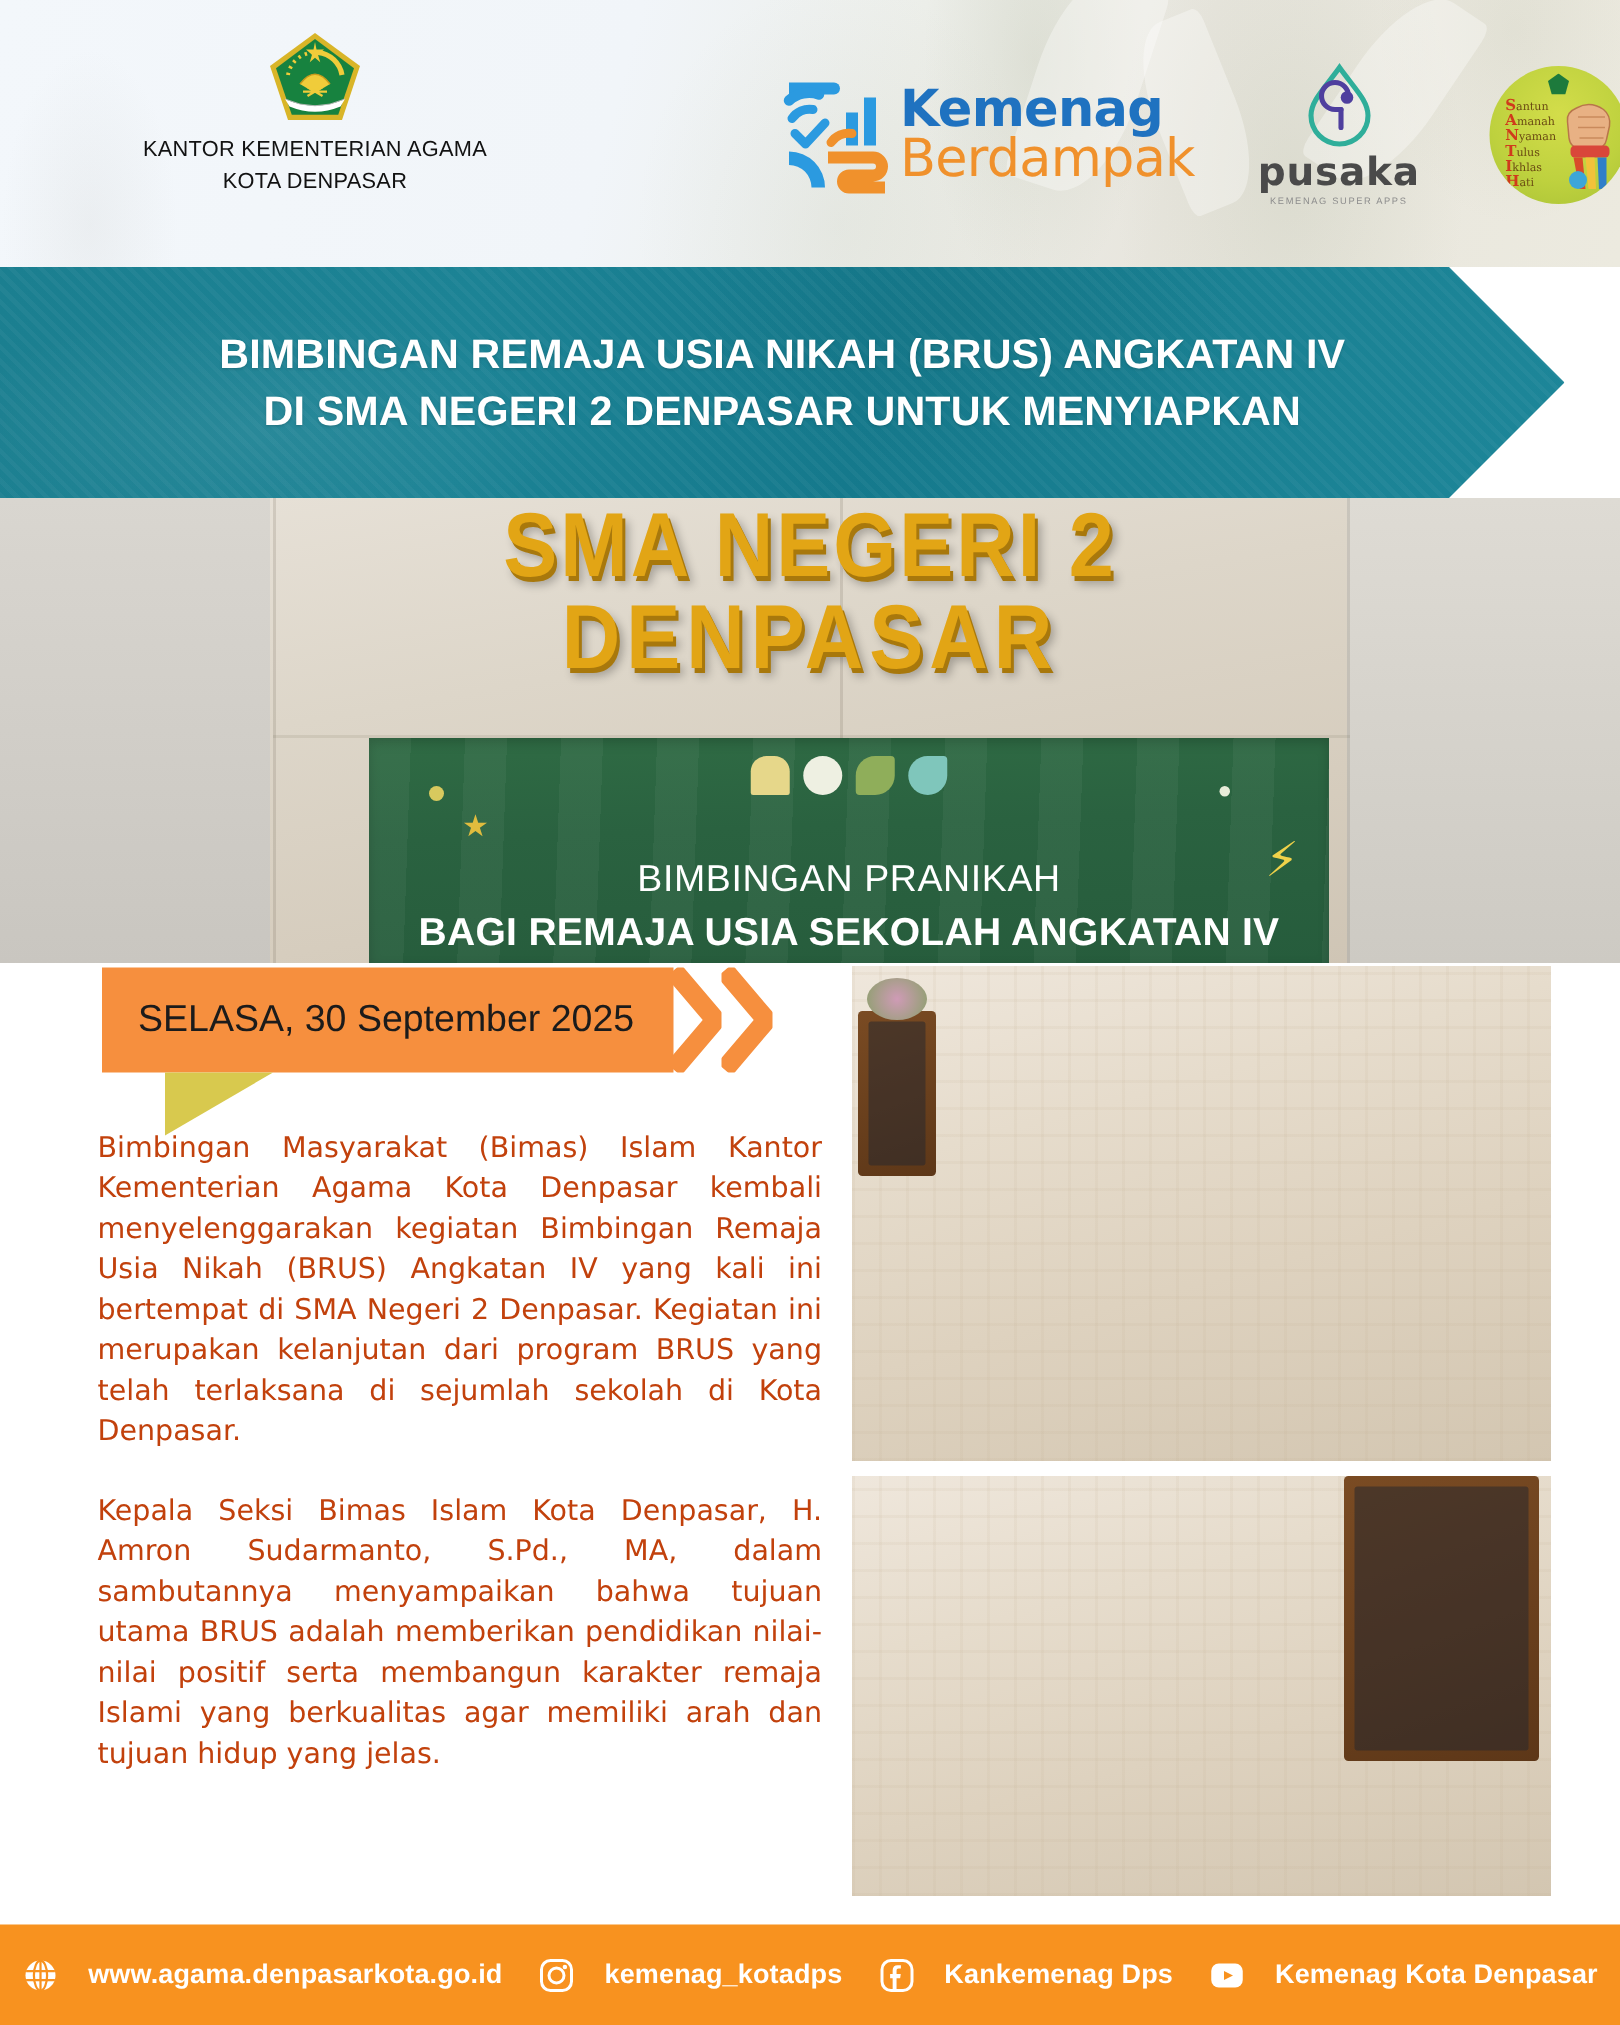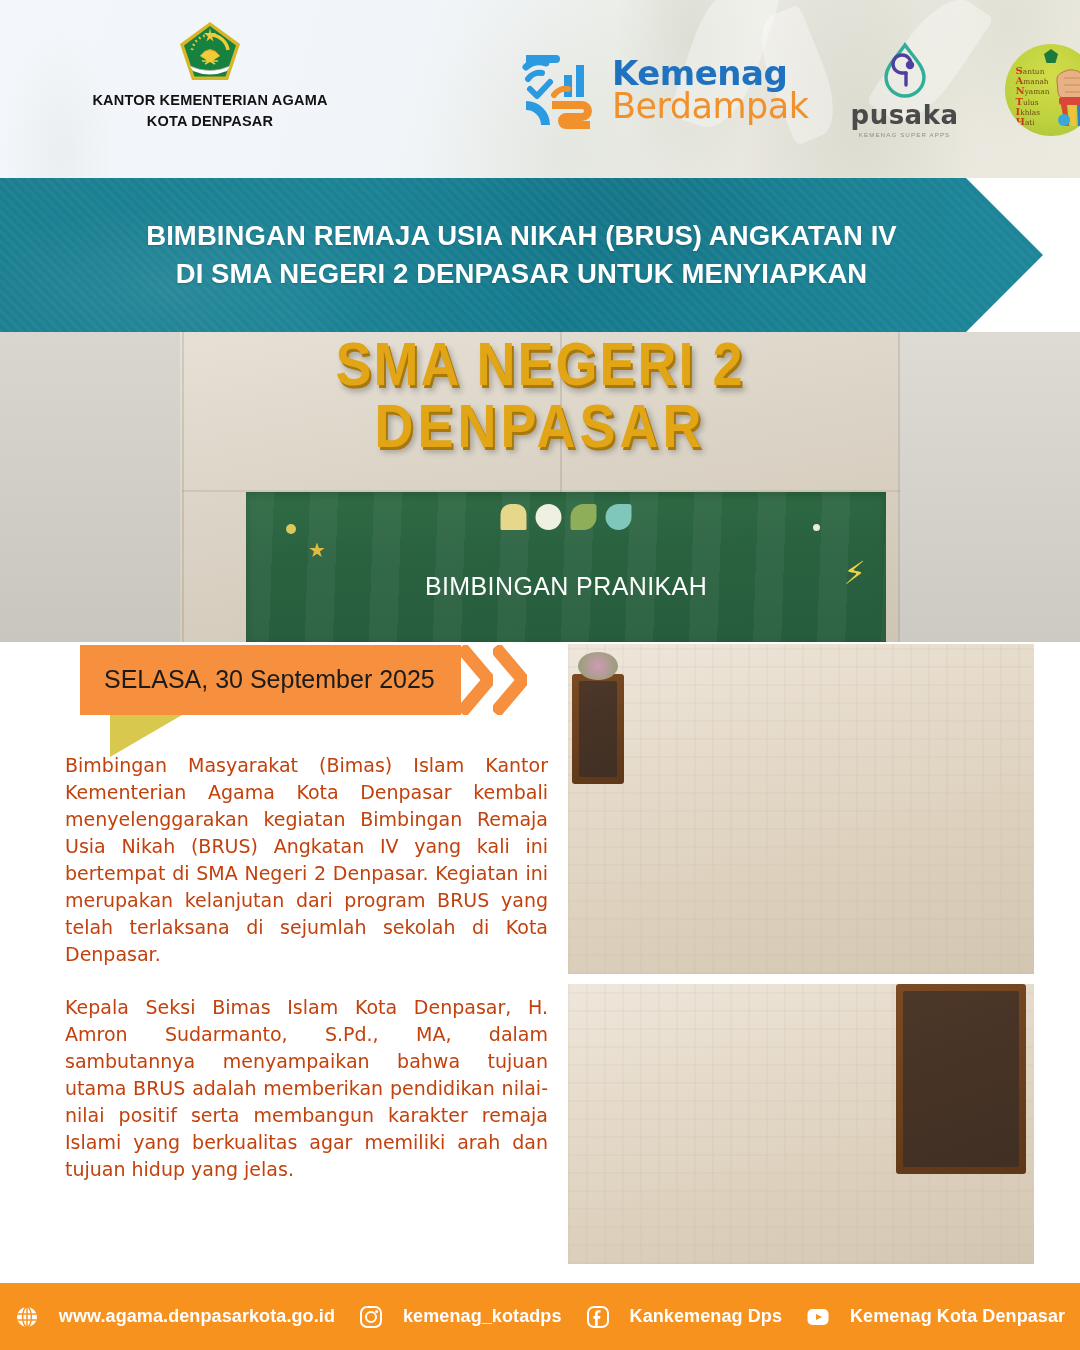--- a/index.html
+++ b/index.html
@@ -32,29 +32,29 @@
   }
 
   .kemenag-left {
     position:absolute; left:0; top:20px; width:420px;
     display:flex; flex-direction:column; align-items:center; gap:7px;
     z-index:5;
   }
   .kemenag-crest { width:64px; height:64px; }
   .kemenag-left .lbl {
     font-family:"Liberation Sans", sans-serif;
-    font-weight:bold; font-size:14.5px; letter-spacing:.2px;
+    font-weight:normal; font-size:14.5px; letter-spacing:.2px;
     color:#121212; text-align:center; line-height:1.32;
   }
 
   .hdr-logos {
     position:absolute; left:520px; top:34px; width:560px; height:112px;
     display:flex; align-items:center; z-index:5;
   }
-  .berdampak { display:flex; align-items:center; gap:12px; }
+  .berdampak { display:flex; align-items:center; gap:0; }
   .berdampak .mark { width:80px; height:82px; }
   .berdampak .words { line-height:.92; }
   .berdampak .w1 {
     font-family:"DejaVu Sans", sans-serif; font-weight:bold;
     font-size:34px; color:#1f72c0; letter-spacing:-.5px;
   }
   .berdampak .w2 {
     font-family:"DejaVu Sans", sans-serif; font-weight:normal;
     font-size:35px; color:#f0912c; letter-spacing:-.5px;
   }
@@ -165,21 +165,21 @@
     font-family:"Liberation Sans", sans-serif; font-weight:bold;
     font-size:26px; color:#ffffff; letter-spacing:.2px;
   }
 
   
   .date-wrap { position:absolute; left:68px; top:645px; z-index:6; display:flex; align-items:stretch; }
   .date-badge {
     background:#f68f3e; color:#1b1b1b;
     font-family:"Liberation Sans", sans-serif; font-size:25px;
     padding:15px 26px 15px 24px; line-height:1.1;
-    display:flex; align-items:center;margin-left:12px;
+    display:flex; align-items:center;
   }
   .date-chevs { display:flex; align-items:center; margin-left:-2px; }
   .chev { width:34px; height:70px; }
   .date-tail {
     position:absolute; left:42px; top:70px;
     width:0; height:0;
     border-left:72px solid #d8c94e;
     border-bottom:42px solid transparent;
   }
 
@@ -332,20 +332,21 @@
       <span style="background:#e6d78a;border-radius:40% 40% 6% 6%;"></span>
       <span style="background:#eef0e2;border-radius:50%;"></span>
       <span style="background:#8fae5a;border-radius:50% 10% 50% 10%;"></span>
       <span style="background:#7fc6bb;border-radius:50% 10% 50% 50%;"></span>
     </div>
     <div class="hb-dot1"></div>
     <div class="hb-dot2"></div>
     <div class="hb-star">★</div>
     <div class="hb-bolt">⚡</div>
     <div class="hb-t1">BIMBINGAN PRANIKAH</div>
+    <div class="hb-t2">BAGI REMAJA USIA SEKOLAH ANGKATAN IV</div>
   </div>
 </div>
 
 <div class="date-wrap">
   <div class="date-tail"></div>
   <div class="date-badge">SELASA, 30 September 2025</div>
   <div class="date-chevs">
     <svg class="chev" viewBox="0 0 34 70">
       <path d="M2 2 L30 35 L2 68" fill="none" stroke="#f68f3e" stroke-width="13" stroke-linejoin="miter"></path>
     </svg>

